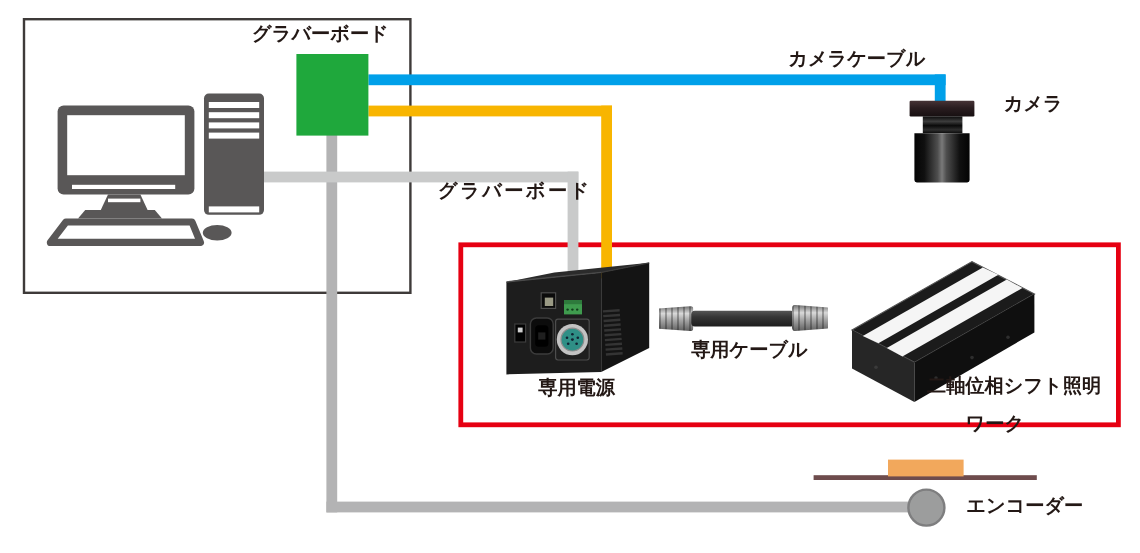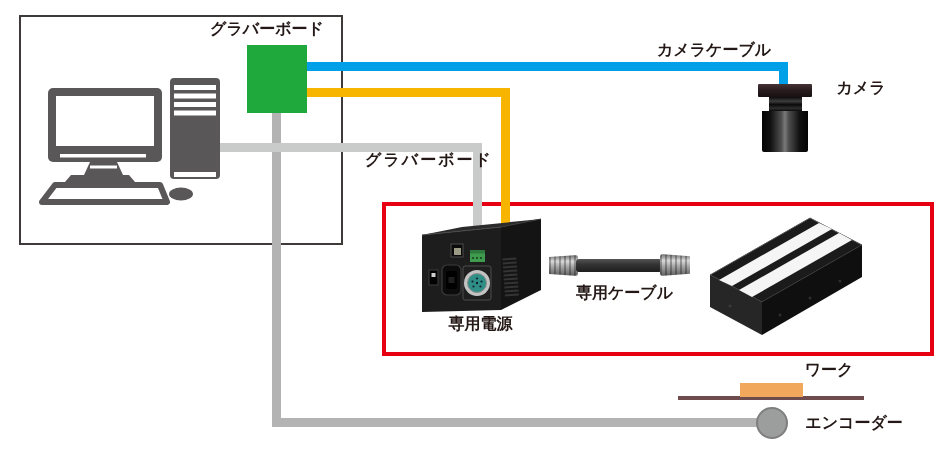--- a/index.html
+++ b/index.html
@@ -162,15 +162,16 @@
   <div class="abs stage-line" style="background-color: rgb(110, 76, 77);"></div>
   <div class="abs work" style="background-color: rgb(242, 168, 92);"></div>
   <div class="abs encoder" style="background-color: rgb(156, 157, 157);"></div>
 
   <div class="label" style="left:192px;top:20px;width:150px;">グラバーボード</div>
   <div class="label" style="left:639px;top:41px;width:150px;">カメラケーブル</div>
   <div class="label left" style="left:821px;top:79px;width:80px;">カメラ</div>
   <div class="label sp" style="left:352px;top:151px;width:154px;">グラバーボード</div>
   <div class="label" style="left:418px;top:315px;width:125px;">専用電源</div>
   <div class="label" style="left:562px;top:284px;width:125px;">専用ケーブル</div>
-  <div class="label" style="left:779px;top:361px;width:100px;">ワーク</div>
+  <div class="label" style="left:765px;top:314px;width:160px;">二軸位相シフト照明</div>
+  <div class="label" style="left:779px;top:345px;width:100px;">ワーク</div>
   <div class="label left" style="left:799px;top:414px;width:110px;">エンコーダー</div>
 </div>
 
 </body></html>

